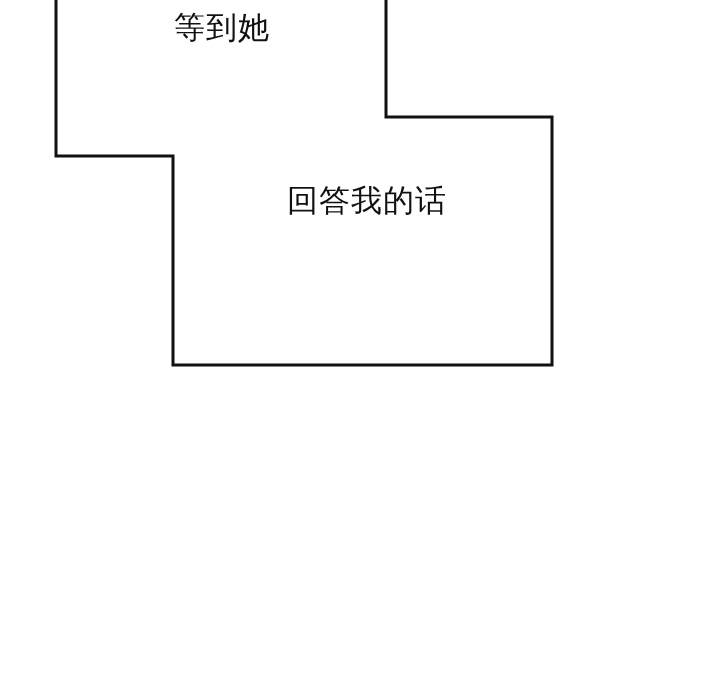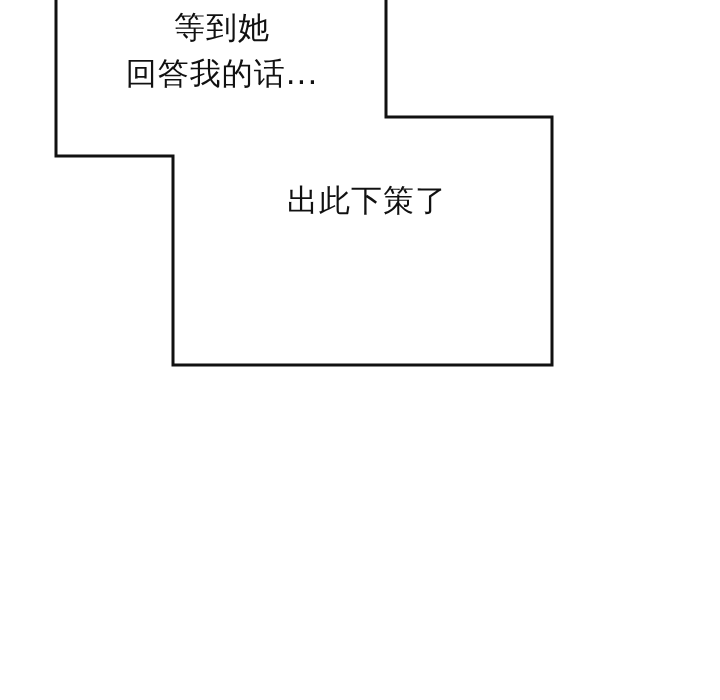--- a/index.html
+++ b/index.html
@@ -54,20 +54,19 @@
 
 <div class="panel">
 
   <svg class="bubble-outline" width="720" height="700" viewBox="0 0 720 700">
 
     <polyline points="56,0 56,156 173,156 173,365 552,365 552,117 386,117 386,0" fill="none" stroke="#111111" stroke-width="3" stroke-linejoin="miter"></polyline>
   </svg>
 
   <div class="caption" id="caption-top">
     <span class="line">等到她</span>
-    <span class="line">回答我的话...</span>
   </div>
 
   <div class="caption" id="caption-bottom">
-    <span class="line">出此下策了</span>
+    <span class="line">回答我的话</span>
   </div>
 
 </div>
 
 </body></html>

